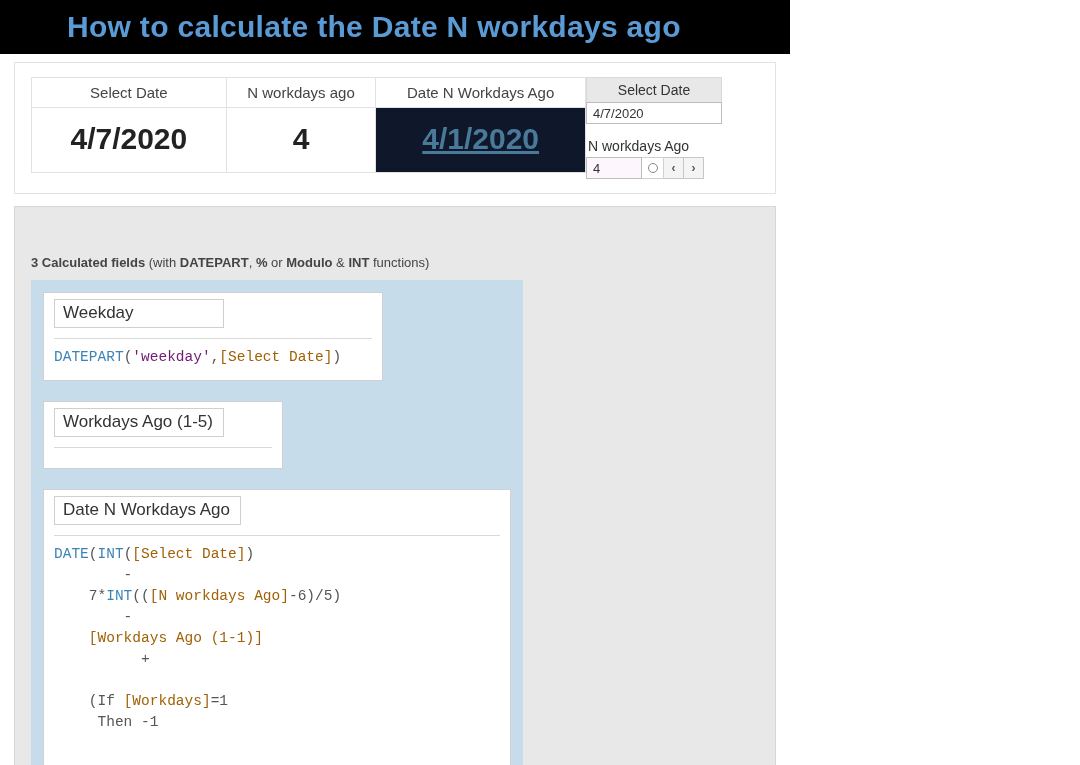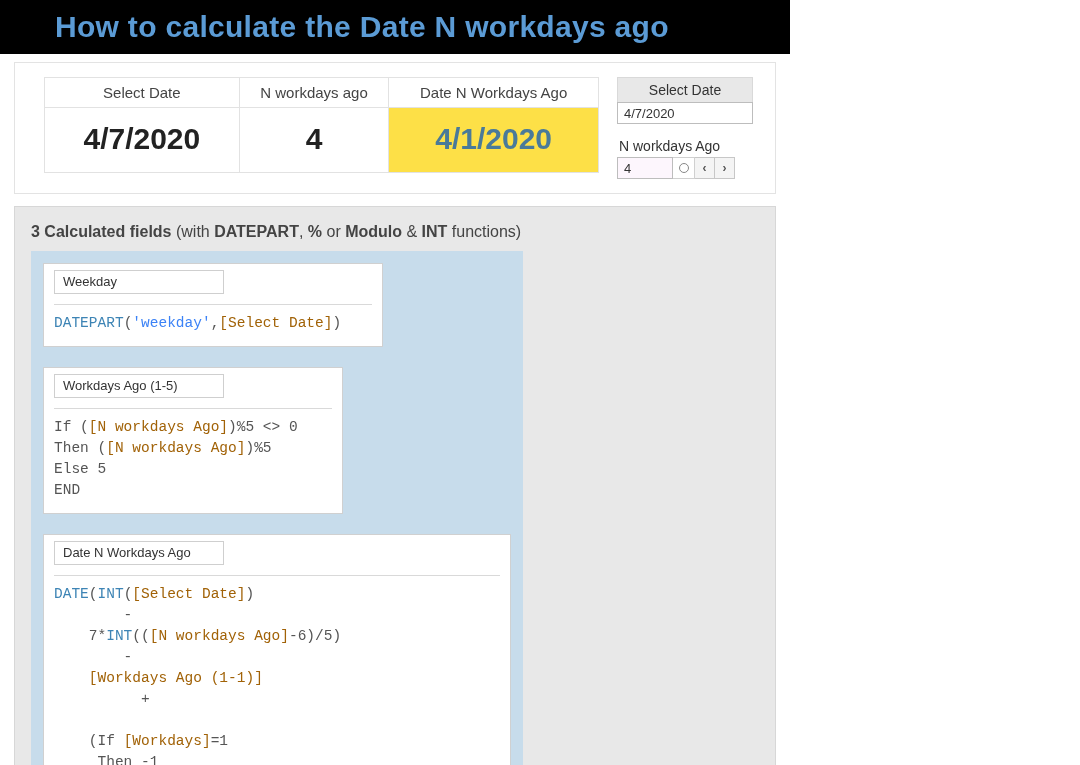--- a/index.html
+++ b/index.html
@@ -9,39 +9,38 @@
     font-size: 14px;
     color: #333;
     background: #fff;
     width: 1080px;
   }
   .page { width: 790px; }
 
   
   .titlebar {
     background: #000;
-    padding: 10px 0 10px 0;
+    padding: 10px 0 10px 12px;
   }
   .title {
     color: #5b9bd5;
     font-size: 30px;
     font-weight: 700;
     padding-left: 55px;
     letter-spacing: 0.3px;
   }
 
   
   .top-panel {
     border: 1px solid #e3e3e3;
     margin: 8px 14px 12px 14px;
-    padding: 14px 16px 14px 29px;
+    padding: 14px 16px 14px 16px;
     background: #fff;
     display: flex;
     align-items: flex-start;
-    gap: 18px;
   }
   table.result {
     border-collapse: collapse;
     width: 555px;
   }
   table.result th {
     border: 1px solid #e2e2e2;
     background: #fff;
     font-weight: 400;
     font-size: 15px;
@@ -54,22 +53,23 @@
     text-align: center;
     font-size: 30px;
     font-weight: 700;
     padding: 14px 4px 16px 4px;
     color: #222;
   }
   table.result .col-date   { width: 195px; }
   table.result .col-n      { width: 150px; }
   table.result .col-result { width: 210px; }
   table.result td.result-cell {
-    background: #fde047;
+    background: #0f172a;
     color: #4a7a99;
+    text-decoration: underline;
   }
 
   
   .controls { display: flex; flex-direction: column; gap: 14px; }
   .param-block { }
   .param-title {
     background: #e8e8e8;
     border: 1px solid #d9d9d9;
     border-bottom: none;
     font-size: 14px;
@@ -132,57 +132,57 @@
     user-select: none;
   }
 
   
   .calc-panel {
     border: 1px solid #d7d7d7;
     margin: 0 14px 14px 14px;
     padding: 16px 16px 16px 16px;
     background: #e8e8e8;
   }
-  .calc-heading { font-size: 16px; color: #444; margin-bottom: 10px; }
+  .calc-heading { font-size: 13px; color: #444; margin-bottom: 10px; margin-top: 32px; }
   .calc-heading .strong { font-weight: 700; }
   .calc-heading .kw     { font-weight: 700; }
 
   .calc-area {
     background: #c7dceb;
     padding: 12px 12px 18px 12px;
     width: 492px;
   }
   .calc-card {
     background: #fff;
     border: 1px solid #d0d0d0;
     padding: 6px 10px 12px 10px;
     margin-bottom: 20px;
   }
   .calc-card:last-child { margin-bottom: 0; }
   .calc-name {
     display: inline-block;
     border: 1px solid #cfcfcf;
     background: #fff;
     padding: 3px 10px 4px 8px;
-    font-size: 13px;
+    font-size: 17px;
     min-width: 170px;
     margin-bottom: 6px;
     color: #333;
   }
   .calc-divider { border: none; border-top: 1px solid #d9d9d9; margin: 4px 0 8px 0; }
   .code {
     font-family: Consolas, "Courier New", monospace;
     font-size: 14.5px;
     line-height: 1.45;
     color: #555;
     white-space: pre;
   }
   .fn    { color: #3d84b5; }   
   .field { color: #a16207; }   
-  .lit   { color: #3b82f6; }
+  .lit   { color: #701a75; }
   .sym   { color: #555; }
 
 </style>
 </head>
 <body>
 
 <div class="page">
 
   <div class="titlebar">
     <div class="title">How to calculate the Date N workdays ago</div>
@@ -236,27 +236,23 @@
     </div>
 
     <div class="calc-area">
 
       <div class="calc-card" style="width:340px">
         <span class="calc-name">Weekday</span>
         <hr class="calc-divider">
         <div class="code"><span class="fn">DATEPART</span><span class="sym">(</span><span class="lit">'weekday'</span><span class="sym">,</span><span class="field">[Select Date]</span><span class="sym">)</span></div>
       </div>
 
-      <div class="calc-card" style="width:300px">
+      <div class="calc-card" style="width:240px">
         <span class="calc-name">Workdays Ago (1-5)</span>
         <hr class="calc-divider">
-        <div class="code"><span>If (</span><span class="field">[N workdays Ago]</span><span>)%5 &lt;&gt; 0</span>
-<span>Then (</span><span class="field">[N workdays Ago]</span><span>)%5</span>
-<span>Else 5</span>
-<span>END</span></div>
       </div>
 
       <div class="calc-card">
         <span class="calc-name">Date N Workdays Ago</span>
         <hr class="calc-divider">
         <div class="code"><span class="fn">DATE</span><span>(</span><span class="fn">INT</span><span>(</span><span class="field">[Select Date]</span><span>)</span>
 <span>        -</span>
 <span>    7*</span><span class="fn">INT</span><span>((</span><span class="field">[N workdays Ago]</span><span>-6)/5)</span>
 <span>        -</span>
 <span>    </span><span class="field">[Workdays Ago (1-1)]</span>

